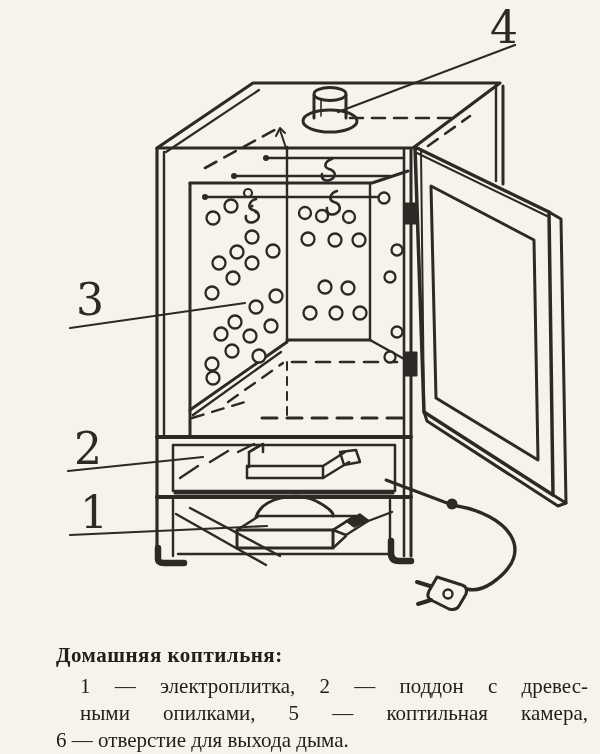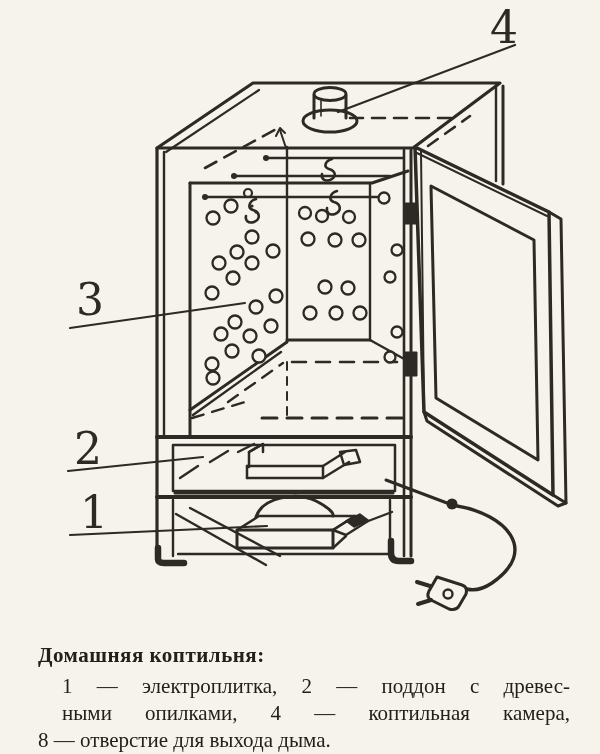--- a/index.html
+++ b/index.html
@@ -2,21 +2,21 @@
 <html><head>
 <meta charset="utf-8">
 <style>
   html,body{margin:0;padding:0;}
   body{width:600px;height:754px;background:#f5f3ec;font-family:"Liberation Serif",serif;overflow:hidden;}
   .page{position:relative;width:600px;height:754px;background:#f5f3ec;}
   .figure-wrap{position:absolute;left:0;top:0;width:600px;height:620px;}
   svg{display:block;}
   svg text{font-family:"DejaVu Serif","Liberation Serif",serif;fill:#2d2a25;}
   .callout-num{font-size:44px;}
-  .caption{position:absolute;left:38px;top:643px;width:532px;color:#23201c;}
+  .caption{position:absolute;left:56px;top:643px;width:532px;color:#23201c;}
   .caption-title{font-weight:bold;font-size:21px;letter-spacing:.5px;margin:0 0 5px 0;}
   .caption-line{font-size:21px;line-height:27px;margin:0;}
   .just{text-align:justify;text-align-last:justify;margin-left:24px;}
 </style>
 </head>
 <body>
 
 <div class="page">
   <div class="figure-wrap">
   <svg width="600" height="620" viewBox="0 0 600 620" fill="none" stroke="#2d2a25" stroke-linecap="round" stroke-linejoin="round">
@@ -187,16 +187,16 @@
       <text class="callout-num" x="76" y="315" stroke="none">3</text>
       <text class="callout-num" x="74" y="464" stroke="none">2</text>
       <text class="callout-num" x="80" y="528" stroke="none">1</text>
     </g>
   </svg>
   </div>
 
   <div class="caption">
     <p class="caption-title">Домашняя коптильня:</p>
     <p class="caption-line just">1 — электроплитка, 2 — поддон с древес-</p>
-    <p class="caption-line just">ными опилками, 4 — коптильная камера,</p>
-    <p class="caption-line">8 — отверстие для выхода дыма.</p>
+    <p class="caption-line just">ными опилками, 5 — коптильная камера,</p>
+    <p class="caption-line">6 — отверстие для выхода дыма.</p>
   </div>
 </div>
 
 </body></html>

